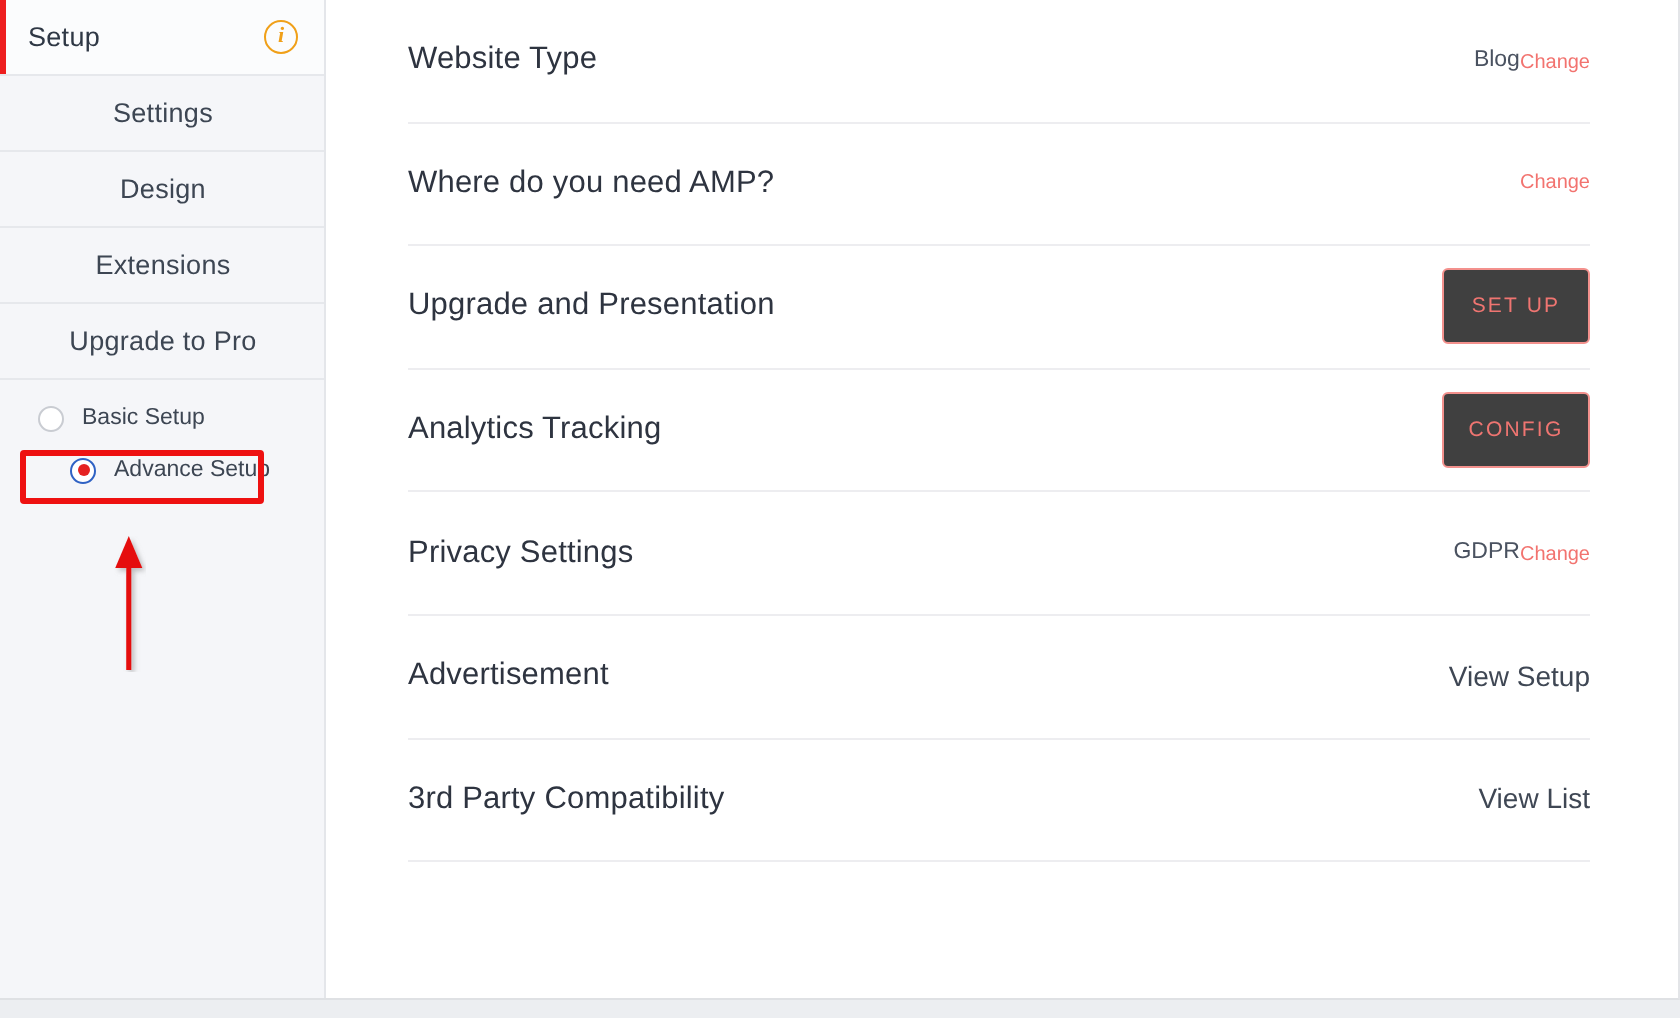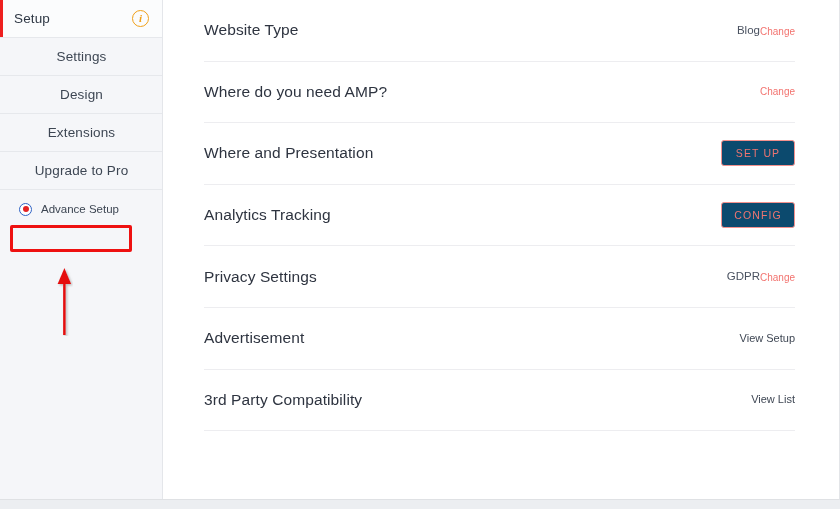--- a/index.html
+++ b/index.html
@@ -93,21 +93,21 @@
     padding-top: 6px;
   }
   .radio-row {
     position: relative;
     display: flex;
     align-items: center;
     height: 26px;
     padding-left: 19px;
     box-sizing: border-box;
   }
-  .radio-row + .radio-row { margin-top: 0px; }
+  .radio-row + .radio-row { margin-top: 0px; margin-left: 16px; }
   .radio-dot {
     width: 13px;
     height: 13px;
     border-radius: 50%;
     box-sizing: border-box;
     flex: 0 0 13px;
     background: #ffffff;
   }
   .radio-dot.off {
     border: 1.5px solid #c9ccd2;
@@ -190,35 +190,35 @@
     color: #4a5260;
     white-space: nowrap;
   }
   .row-change {
     font-size: 10px;
     color: #f2736f;
     white-space: nowrap;
     cursor: pointer;
   }
   .row-link {
-    font-size: 11px;
+    font-size: 14px;
     color: #3f4754;
     white-space: nowrap;
     cursor: pointer;
   }
   .btn-outline {
     display: inline-flex;
     align-items: center;
     justify-content: center;
     min-width: 74px;
-    height: 26px;
+    height: 38px;
     padding: 0 12px;
     border: 1px solid #f3918d;
     border-radius: 3px;
-    background: #0c4a6e;
+    background: #404040;
     color: #ef7571;
     font-size: 10.5px;
     letter-spacing: 1.1px;
     font-family: "Liberation Sans", sans-serif;
     box-sizing: border-box;
     cursor: pointer;
   }
 </style>
 </head>
 <body>
@@ -244,20 +244,24 @@
 
       <div class="nav-item">
         <span class="nav-label">Extensions</span>
       </div>
 
       <div class="nav-item">
         <span class="nav-label">Upgrade to Pro</span>
       </div>
 
       <div class="radio-zone">
+        <div class="radio-row">
+          <span class="radio-dot off"></span>
+          <span class="radio-label">Basic Setup</span>
+        </div>
         <div class="radio-row">
           <span class="radio-dot on"></span>
           <span class="radio-label">Advance Setup</span>
         </div>
       </div>
 
       <div class="annot-box"></div>
 
       <svg class="annot-arrow" viewBox="0 0 16 68">
         <defs>
@@ -283,21 +287,21 @@
       </div>
 
       <div class="setting-row">
         <span class="row-title">Where do you need AMP?</span>
         <span class="row-right">
           <span class="row-change">Change</span>
         </span>
       </div>
 
       <div class="setting-row">
-        <span class="row-title">Where and Presentation</span>
+        <span class="row-title">Upgrade and Presentation</span>
         <span class="row-right">
           <span class="btn-outline">SET UP</span>
         </span>
       </div>
 
       <div class="setting-row">
         <span class="row-title">Analytics Tracking</span>
         <span class="row-right">
           <span class="btn-outline">CONFIG</span>
         </span>

